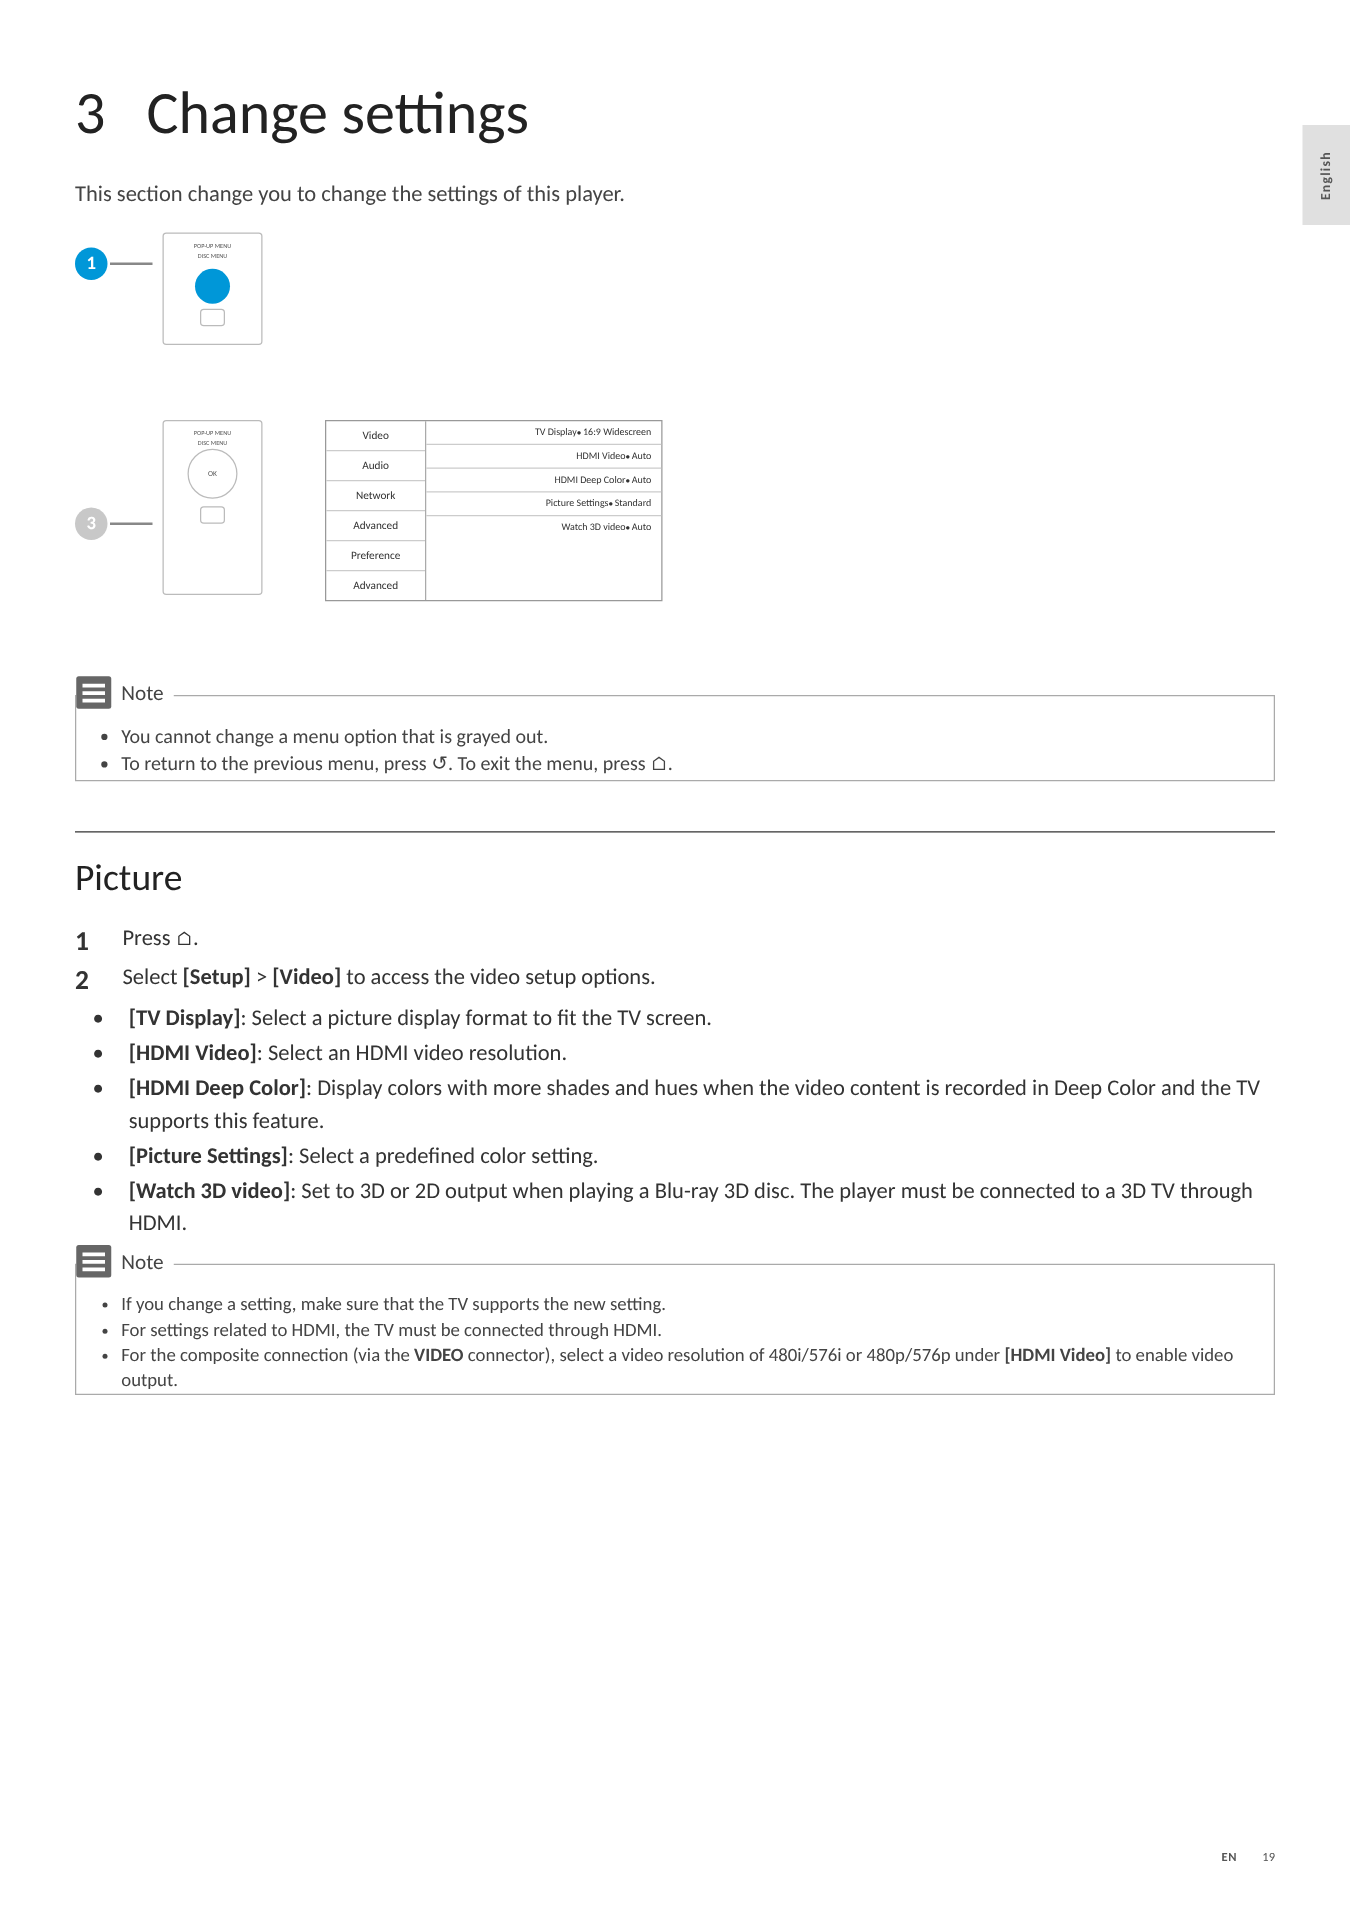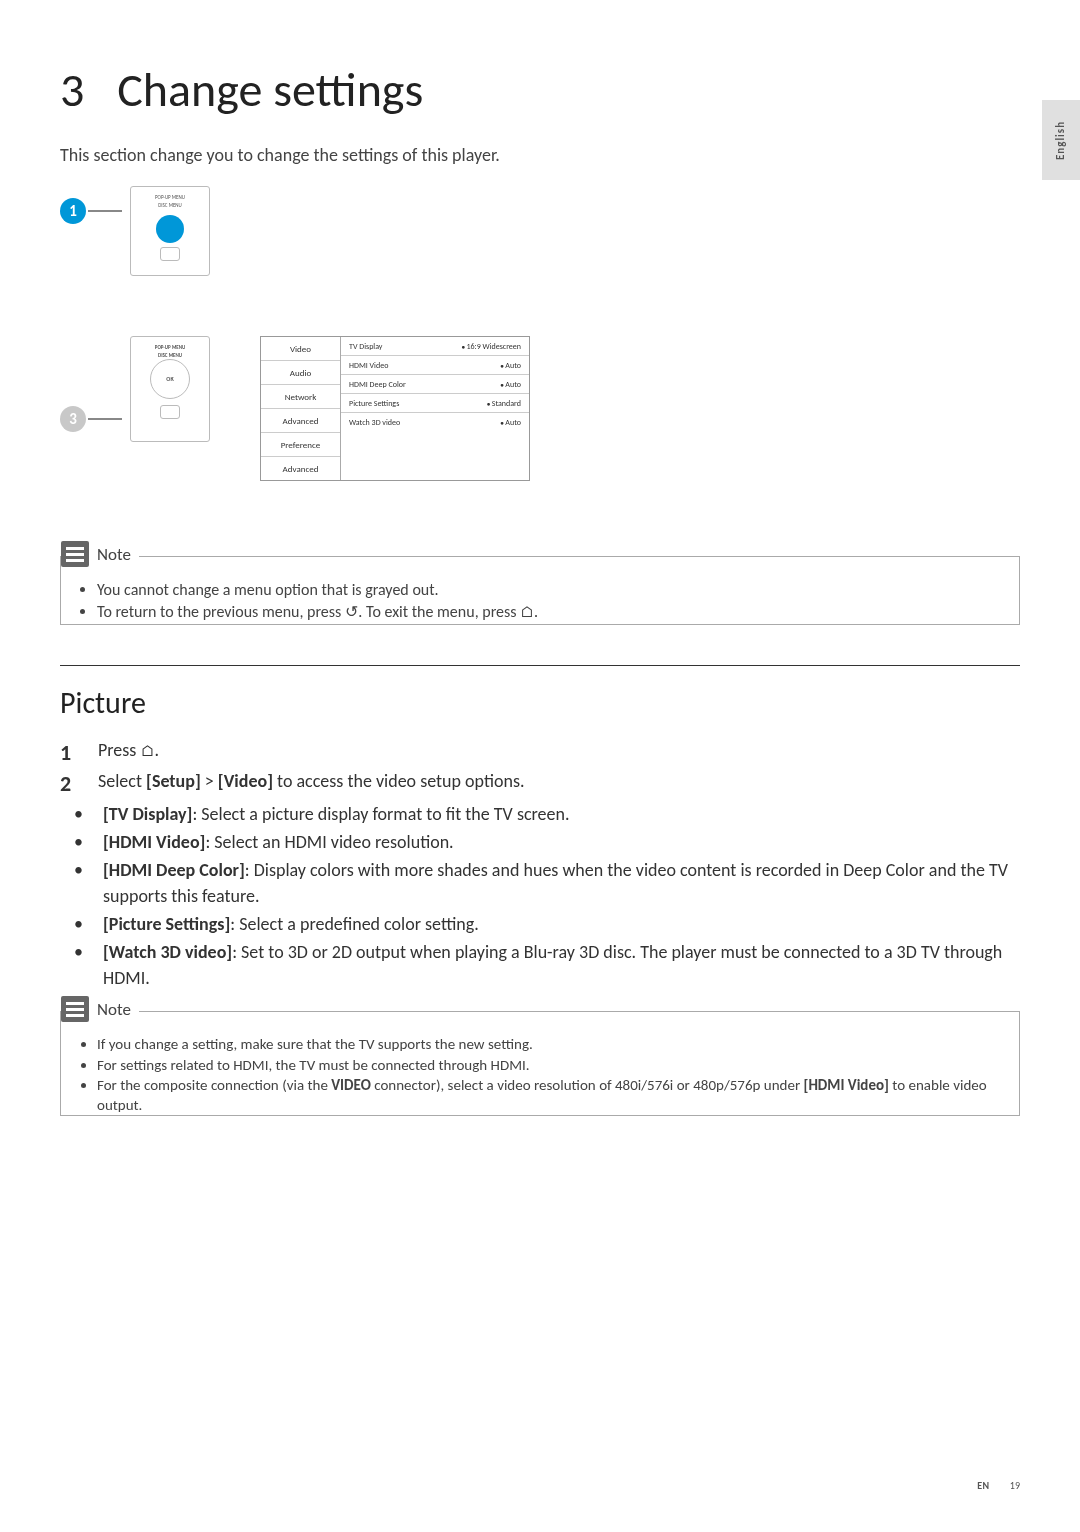--- a/index.html
+++ b/index.html
@@ -54,32 +54,32 @@
   }
   .remote-box .lbl { font-size:5px; line-height:8px; }
   .remote-box .round-btn {
     width:28px; height:28px; background:#0097d8; border-radius:50%; margin:6px auto 0;
   }
   .remote-box .home-btn {
     width:20px; height:14px; border:1px solid #bbb; border-radius:3px; margin:4px auto 0;
   }
 
   .diag2 { position:relative; height:180px; margin-bottom: 10px; }
-  .diag2 .remote-box { left:70px; top:0; height:106px;font-weight:bold; }
+  .diag2 .remote-box { left:70px; top:0; height:140px; }
   .diag2 .remote-box .circle { width:40px;height:40px;border:1px solid #bbb;border-radius:50%;margin:0 auto 6px; display:flex;align-items:center;justify-content:center; font-size:6px;}
   .diag2 .badge-num { left:0; top:70px; }
   .diag2 .line2 { position:absolute; left:28px; top:82px; width:34px; height:2px; background:#888; }
 
   .menu-table { position:absolute; left:200px; top:0; width:270px; border:1px solid #999;}
   .menu-table .row { display:flex; }
   .menu-left { width:80px; border-right:1px solid #aaa; }
   .menu-left div { font-size:9px; padding:6px 0; text-align:center; border-bottom:1px solid #ccc; }
   .menu-left div:last-child { border-bottom:none; }
   .menu-right { flex:1; }
-  .menu-right .opt-row { display:flex; justify-content:space-between; font-size:8px; padding:4px 8px; border-bottom:1px solid #ccc; }
+  .menu-right .opt-row { display:flex; justify-content:flex-end; font-size:8px; padding:4px 8px; border-bottom:1px solid #ccc; }
   .menu-right .opt-row:last-child { border-bottom:none; }
   .dot::before { content:"● "; font-size:6px; }
 
   
   .note-box {
     border: 1px solid #aaa;
     margin: 0 0 40px 0;
     padding: 12px 14px 0 14px;
     position: relative;
   }

